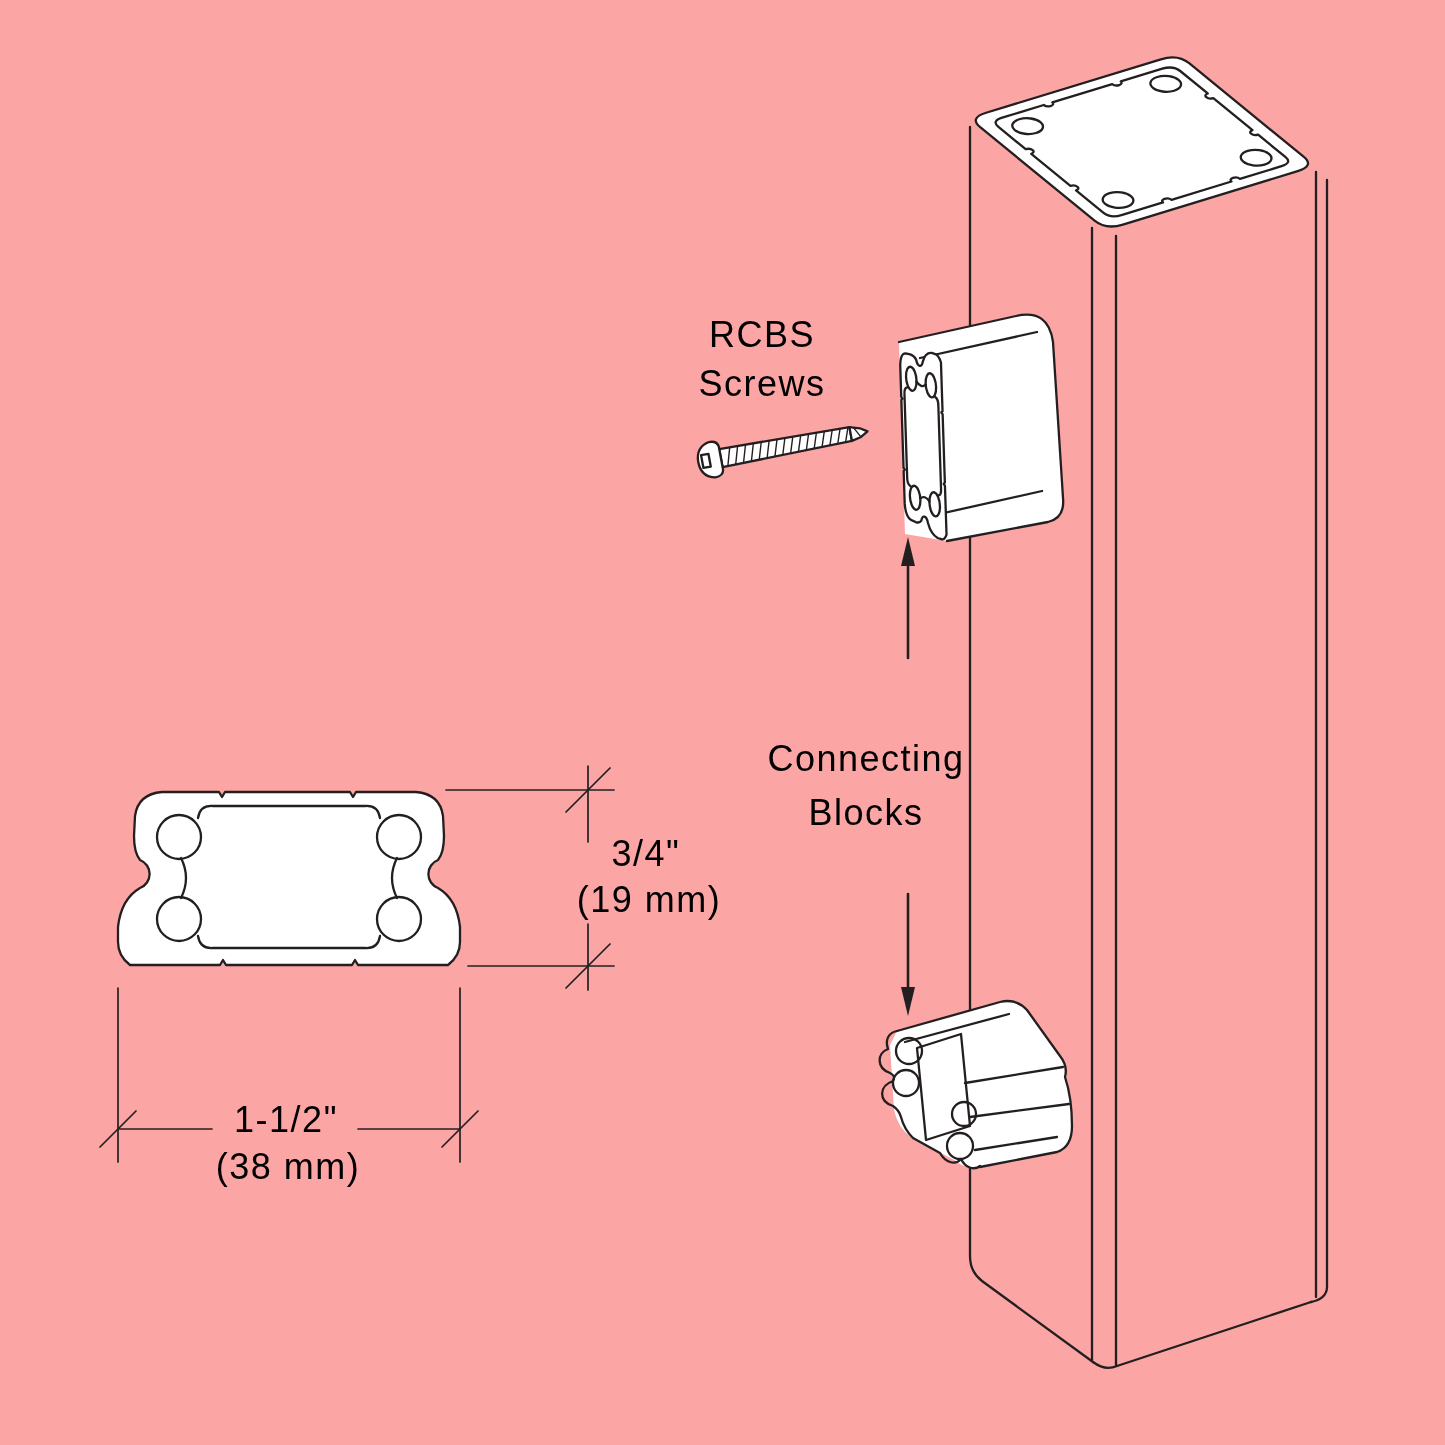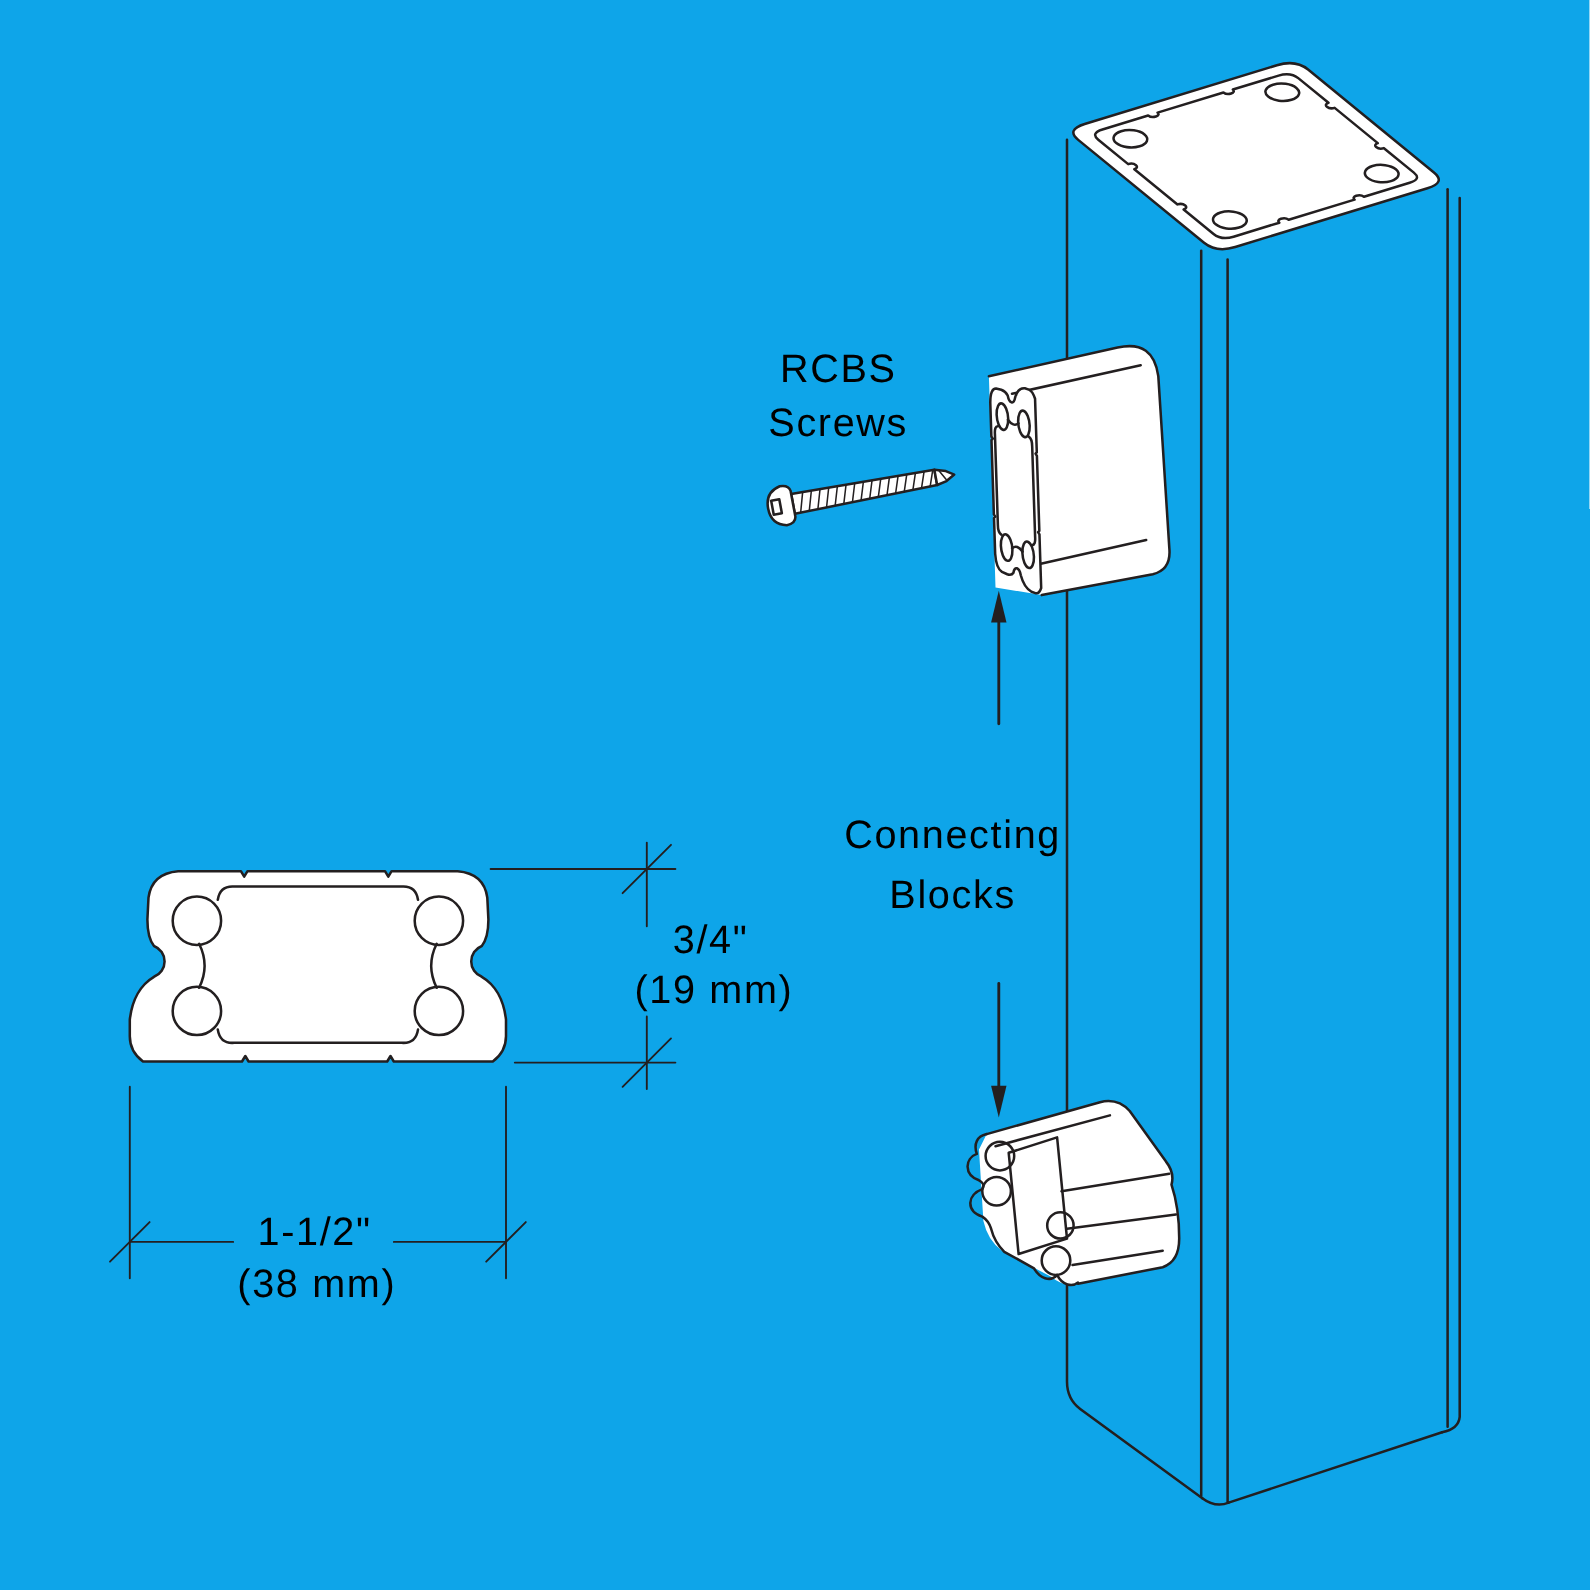--- a/index.html
+++ b/index.html
@@ -4,21 +4,21 @@
 <style>
   html, body {
     margin: 0;
     padding: 0;
     background: #ffffff;
   }
   .stage {
     position: relative;
     width: 1445px;
     height: 1445px;
-    background: #0ea5e9;
+    background: #fca5a5;
     overflow: hidden;
   }
   svg { display: block; }
   
   .w  { fill: #ffffff; stroke: #231f20; stroke-width: 2.3; stroke-linejoin: round; stroke-linecap: round; }
   .s  { fill: none;    stroke: #231f20; stroke-width: 2.3; stroke-linejoin: round; stroke-linecap: round; }
   .f  { fill: #ffffff; stroke: none; }
   .fb { fill: #231f20; stroke: none; }
   
   .d  { fill: none; stroke: #231f20; stroke-width: 1.7; stroke-linecap: round; }

